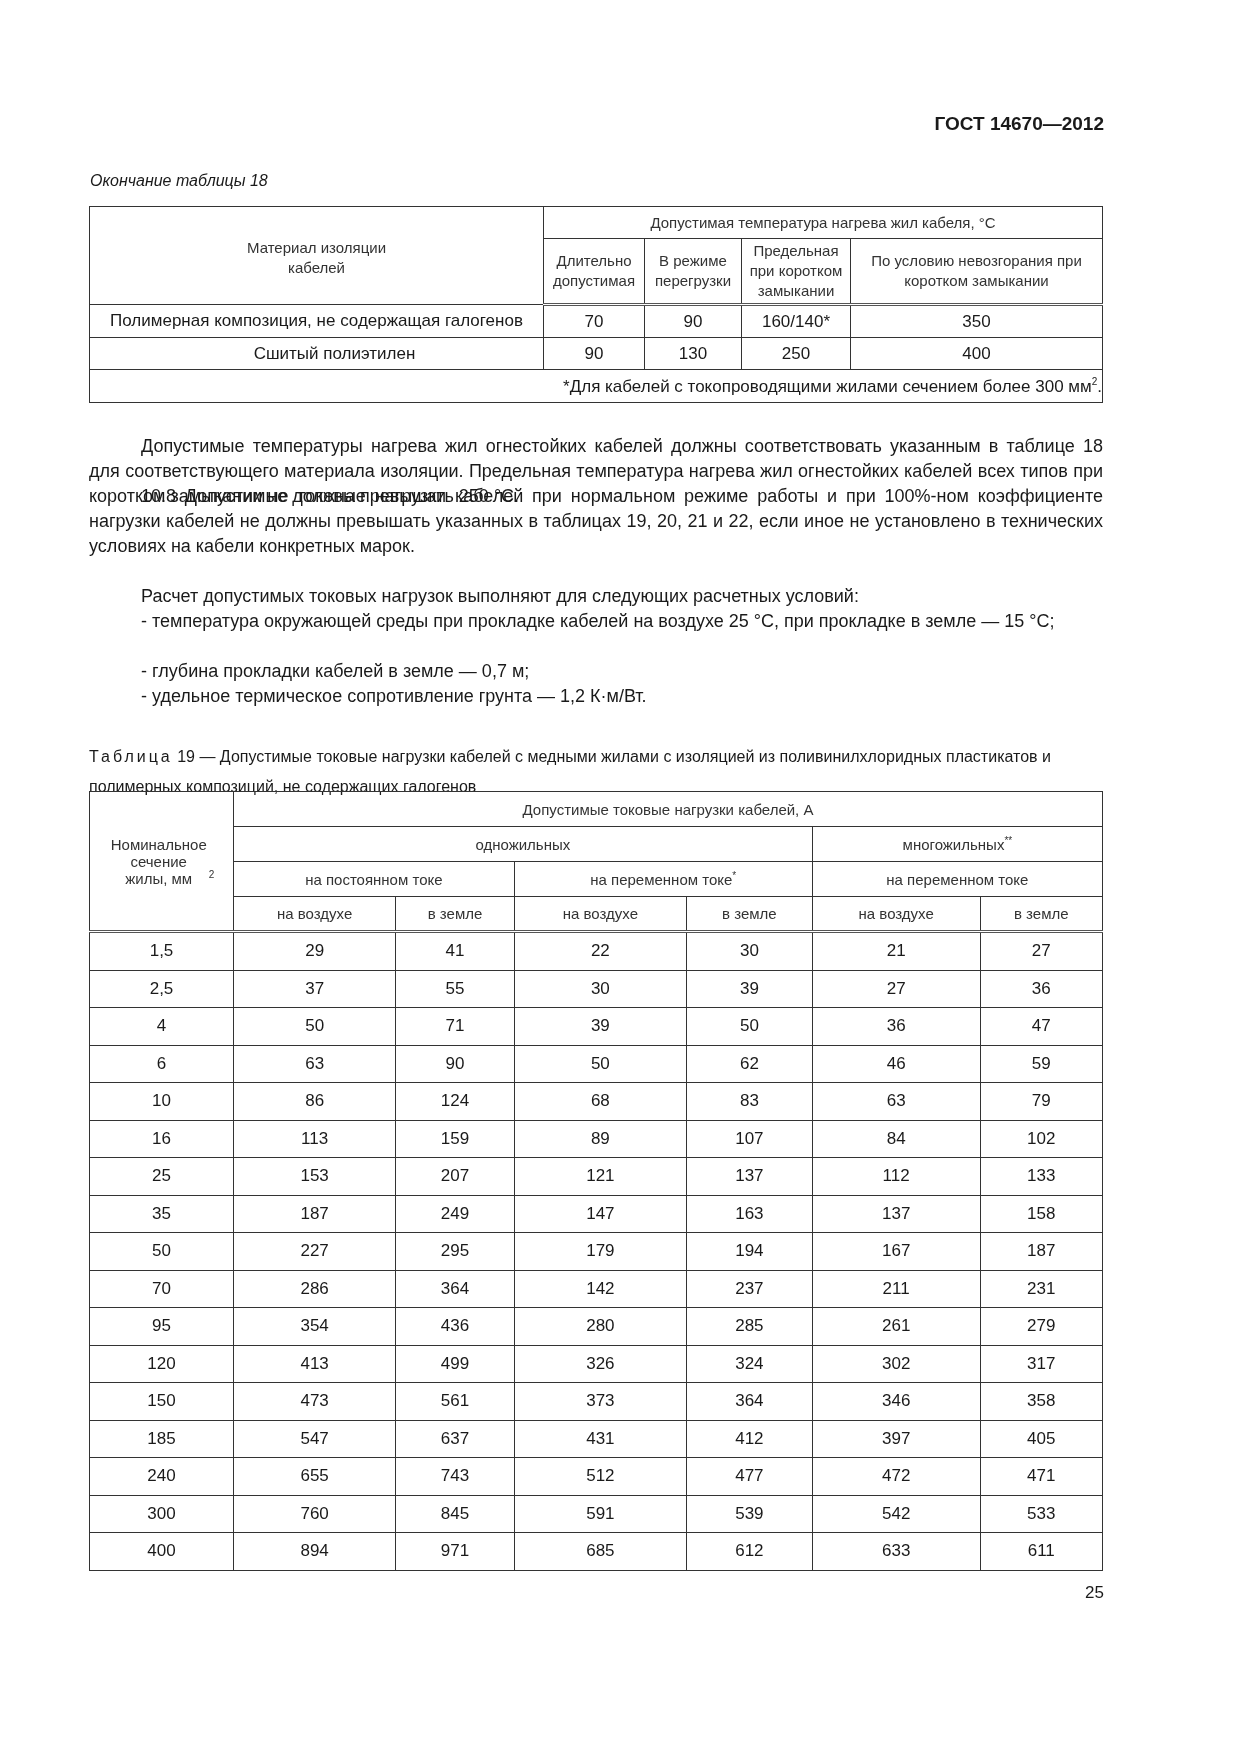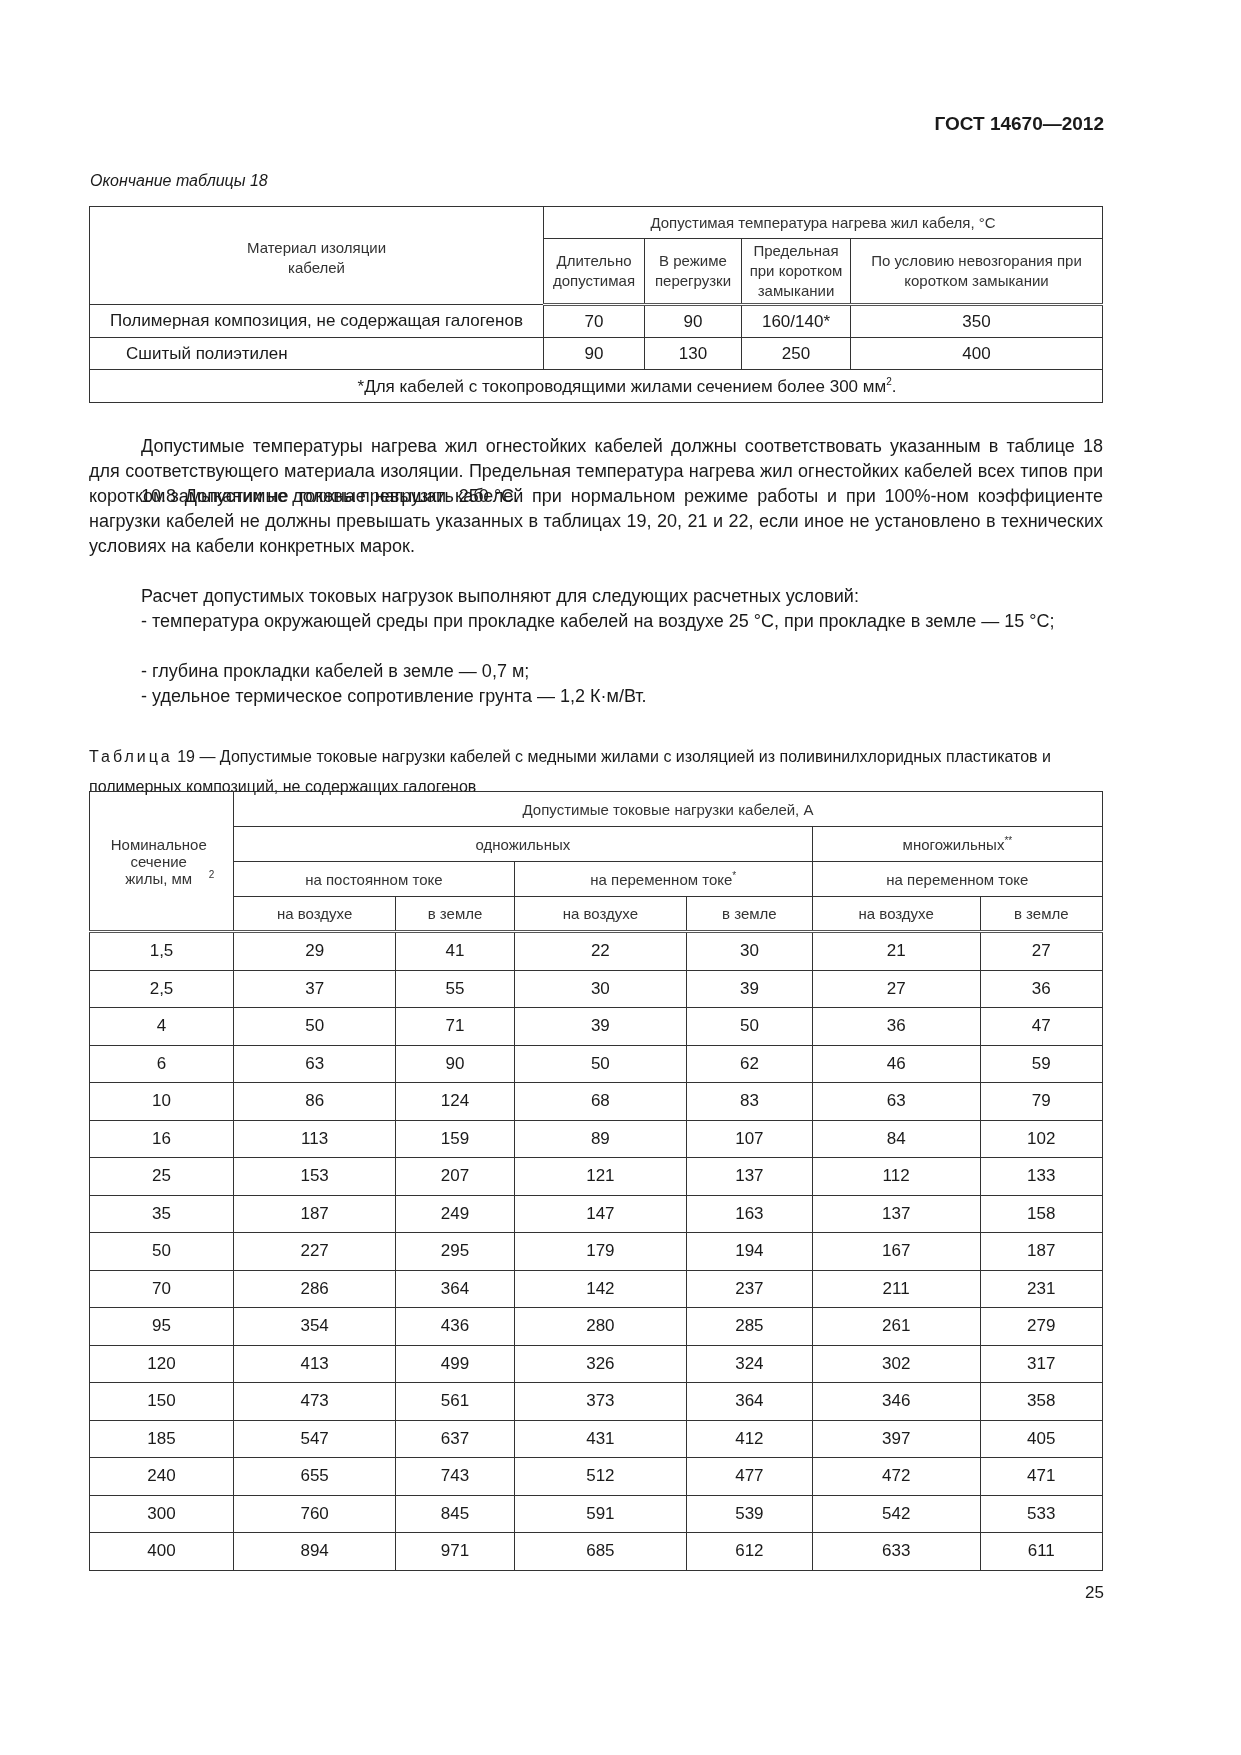--- a/index.html
+++ b/index.html
@@ -6,21 +6,21 @@
     body { width: 1241px; height: 1755px; position: relative; overflow: hidden;
            font-family: "Liberation Sans", sans-serif; color: #1a1a1a; }
     .page-header { position: absolute; top: 113px; right: 137px; font-weight: bold; font-size: 19px; }
     .cont-label { position: absolute; top: 172px; left: 90px; font-style: italic; font-size: 16px; }
     table { border-collapse: collapse; font-family: "Liberation Sans", sans-serif; }
     td, th { border: 1px solid #333; text-align: center; font-weight: normal; padding: 0; }
     #t18 { position: absolute; top: 206px; left: 89px; width: 1014px; font-size: 17px; }
     #t18 .hd { font-size: 15px; color: #333; line-height: 20px; }
     #t18 .hrow-bottom td, #t18 .hrow-bottom th { border-bottom: 3px double #555; }
     #t18 .data td { height: 31px; }
-    #t18 .foot td { text-align: center; padding-left: 62px; height: 32px; font-size: 17px; }
+    #t18 .foot td { text-align: right; padding-left: 62px; height: 32px; font-size: 17px; }
     .para { position: absolute; left: 89px; width: 1014px; font-size: 18px; line-height: 25px; text-align: justify; }
     .indent { text-indent: 52px; }
     .tcap { position: absolute; top: 742px; left: 89px; width: 1014px; font-size: 16px; line-height: 30px; }
     .tcap .sp { letter-spacing: 3px; }
     #t19 { position: absolute; top: 791px; left: 89px; width: 1014px; font-size: 17px; }
     #t19 .hd { font-size: 15px; color: #333; height: 35px; }
     #t19 .hd-last { border-bottom: 3px double #555; }
     #t19 .data td { height: 36.5px; }
     #t19 col.c0 { width: 144px; }
     sup { font-size: 10px; }
@@ -45,21 +45,21 @@
     <th>По условию невозгорания при коротком замыкании</th>
   </tr>
   <tr class="data">
     <td>Полимерная композиция, не содержащая галогенов</td>
     <td>70</td>
     <td>90</td>
     <td>160/140*</td>
     <td>350</td>
   </tr>
   <tr class="data">
-    <td style="text-align:left;padding-left:36px">Сшитый полиэтилен</td>
+    <td style="text-align:center;padding-left:36px">Сшитый полиэтилен</td>
     <td>90</td>
     <td>130</td>
     <td>250</td>
     <td>400</td>
   </tr>
   <tr class="foot">
     <td colspan="5"><span>*Для кабелей с токопроводящими жилами сечением более 300 мм</span><sup>2</sup><span>.</span></td>
   </tr>
 </tbody>
   </table>

